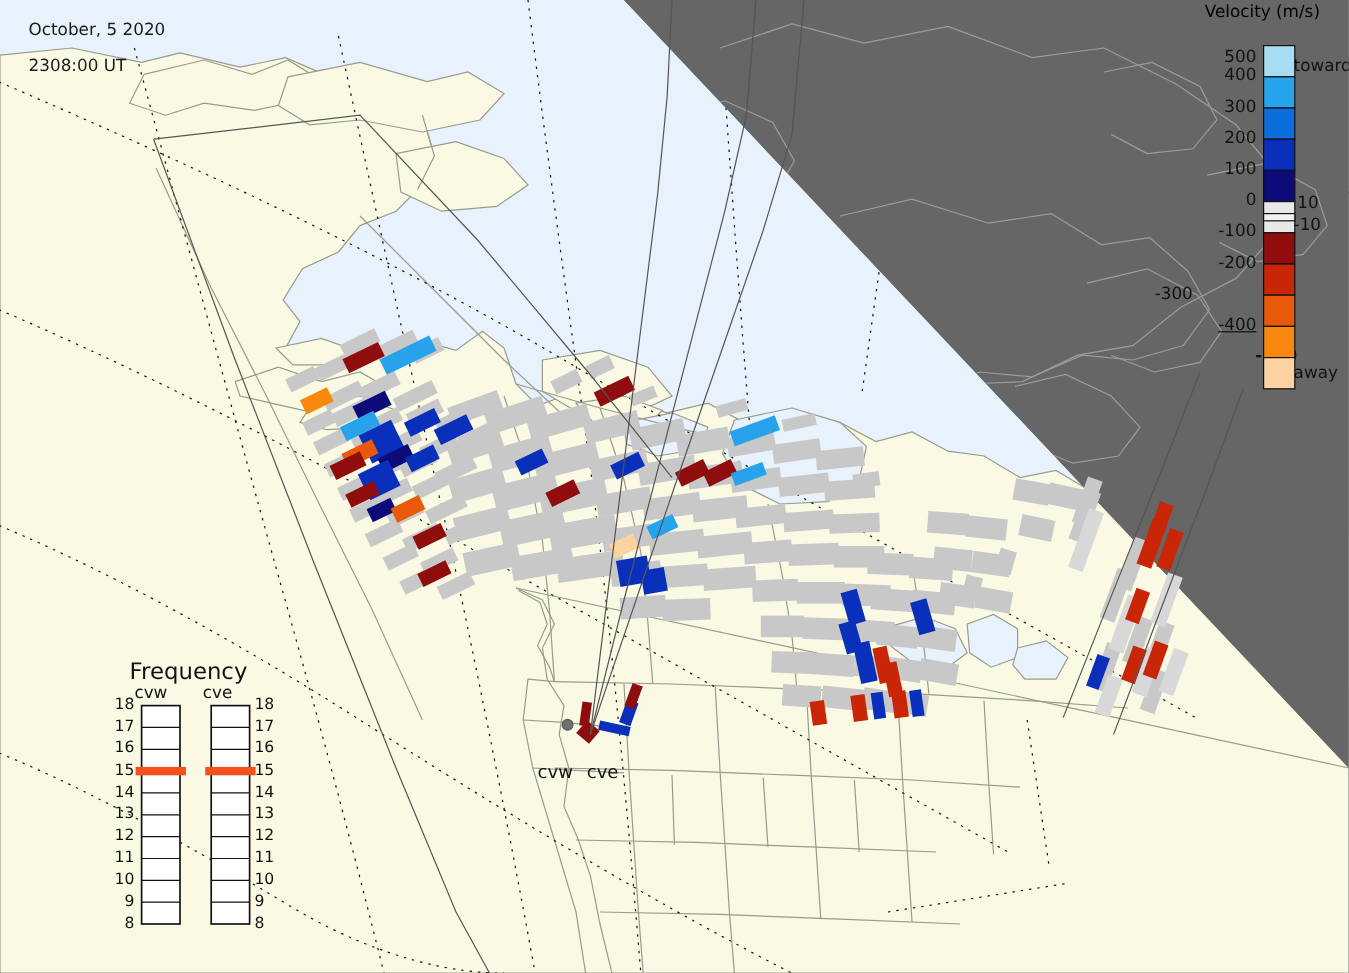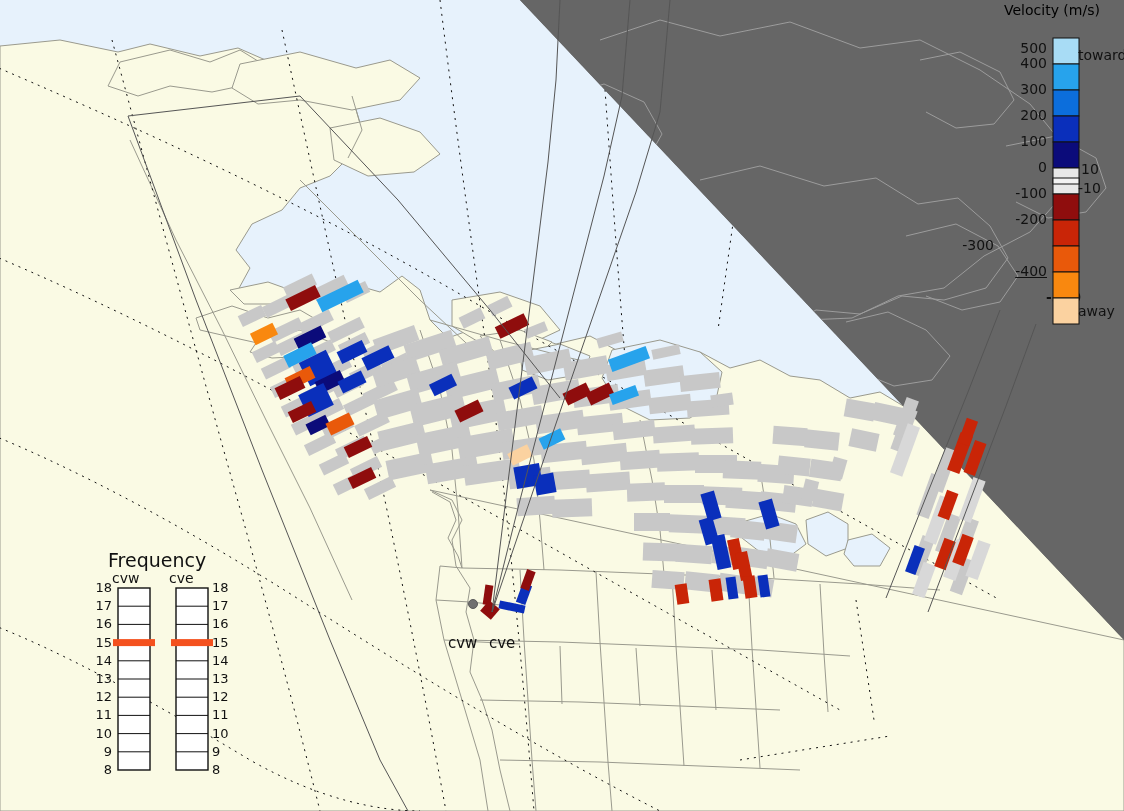--- a/index.html
+++ b/index.html
@@ -392,20 +392,24 @@
       <path d="M886,598 L928,492 L968,392 L1000,310"></path>
       <path d="M928,612 L968,506 L1006,406 L1036,324"></path>
     </g>
 
     <g>
       <circle cx="473" cy="604" r="4.5" fill="#707070" stroke="#5a5a5a" stroke-width="1"></circle>
     </g>
 
   </svg>
 
+  <div class="ttl" id="datetime">
+    <span>October, 5 2020</span><br>
+    <span>2308:00 UT</span>
+  </div>
 
   <div class="cbtitle">Velocity (m/s)</div>
   <div id="cbticks">
       <div class="cbtick" style="left: 995px; top: 29px; margin-top: 11px;">500</div>
       <div class="cbtick" style="left: 995px; top: 55px;">400</div>
       <div class="cbtick" style="left: 995px; top: 81px;">300</div>
       <div class="cbtick" style="left: 995px; top: 107px;">200</div>
       <div class="cbtick" style="left: 995px; top: 133px;">100</div>
       <div class="cbtick" style="left: 995px; top: 159px;">0</div>
       <div class="cbtick" style="left: 995px; top: 185px;">-100</div>

